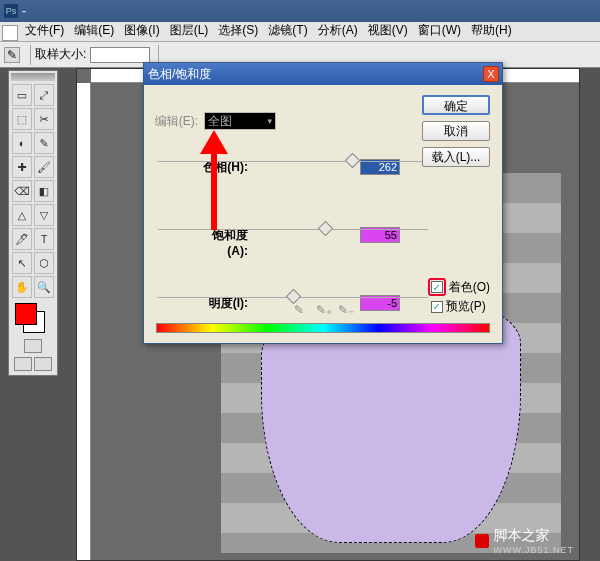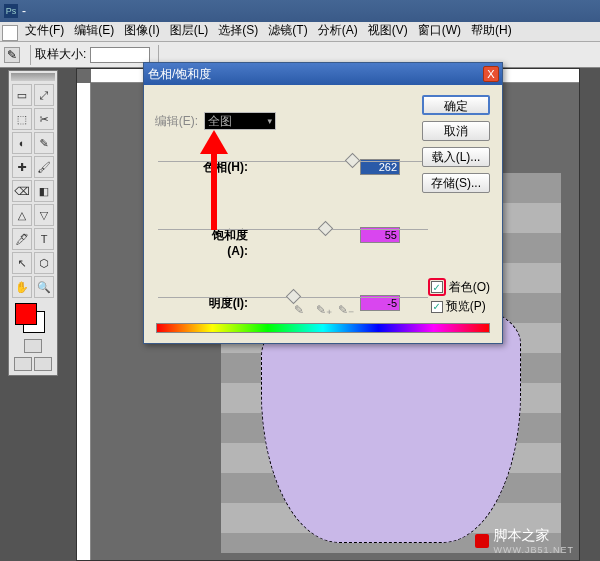--- a/index.html
+++ b/index.html
@@ -218,21 +218,20 @@
       <input class="sl-input" style="top: 0px;" value="-5">
       <div class="sl-track">
           <div class="sl-thumb" style="left:48%"></div>
         </div>
     </div>
 
     <div class="btns">
       <div class="btn def">确定</div>
       <div class="btn">取消</div>
       <div class="btn">载入(L)...</div>
-      <div class="btn">存储(S)...</div>
     </div>
 
     <div class="eyes">
       <span class="eye">✎</span>
       <span class="eye">✎₊</span>
       <span class="eye">✎₋</span>
     </div>
 
     <div class="checks">
       <div class="chk">

